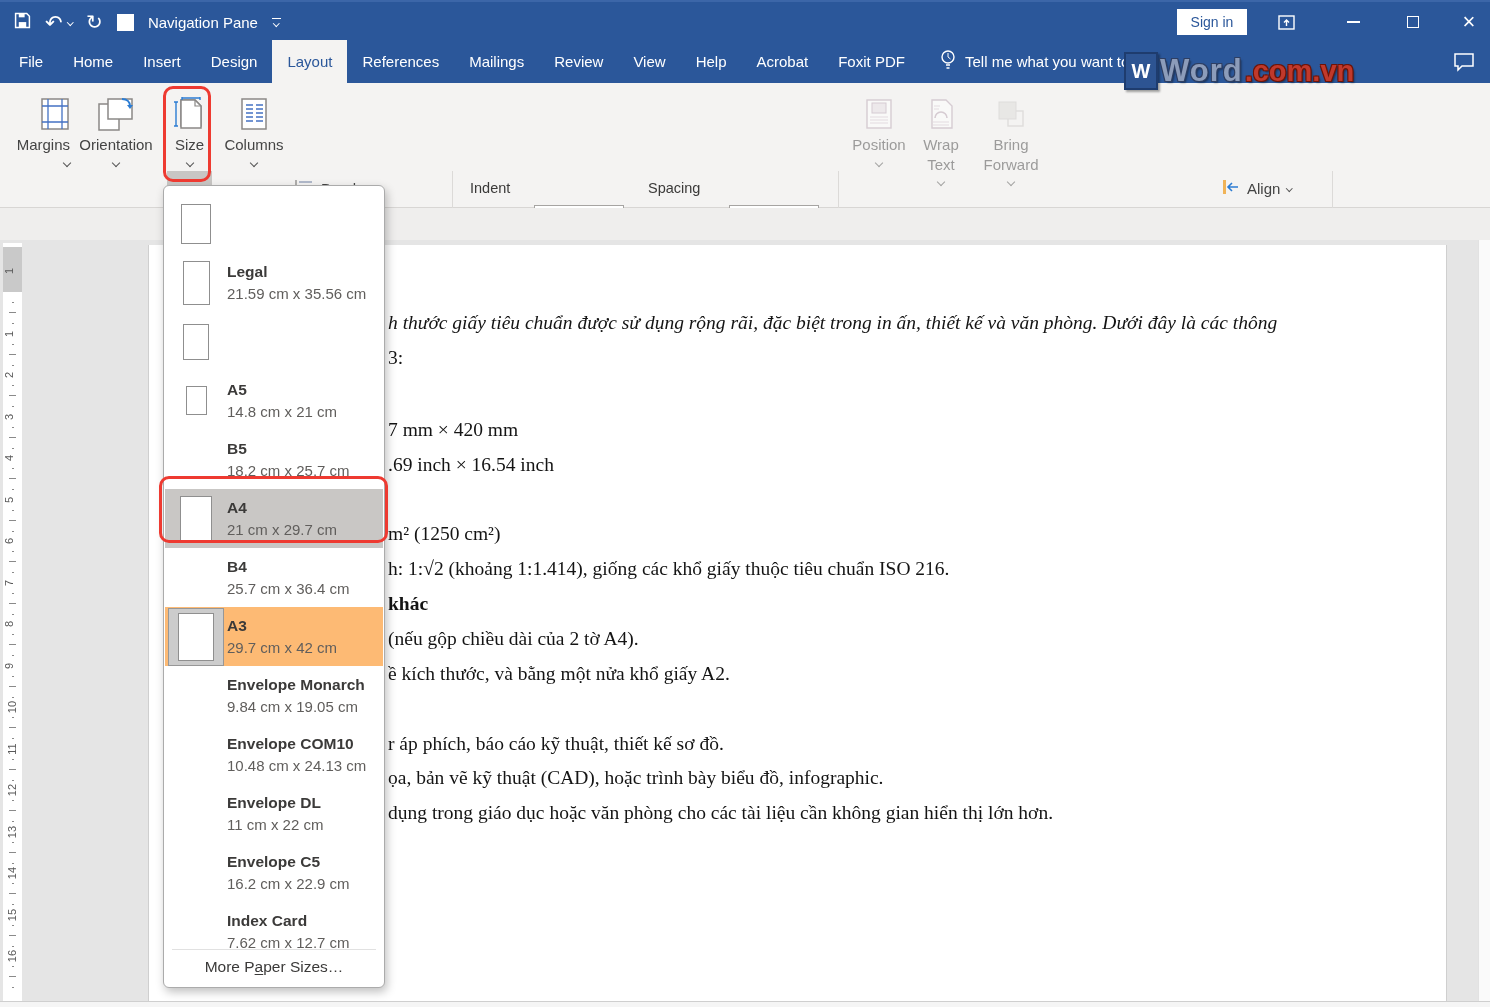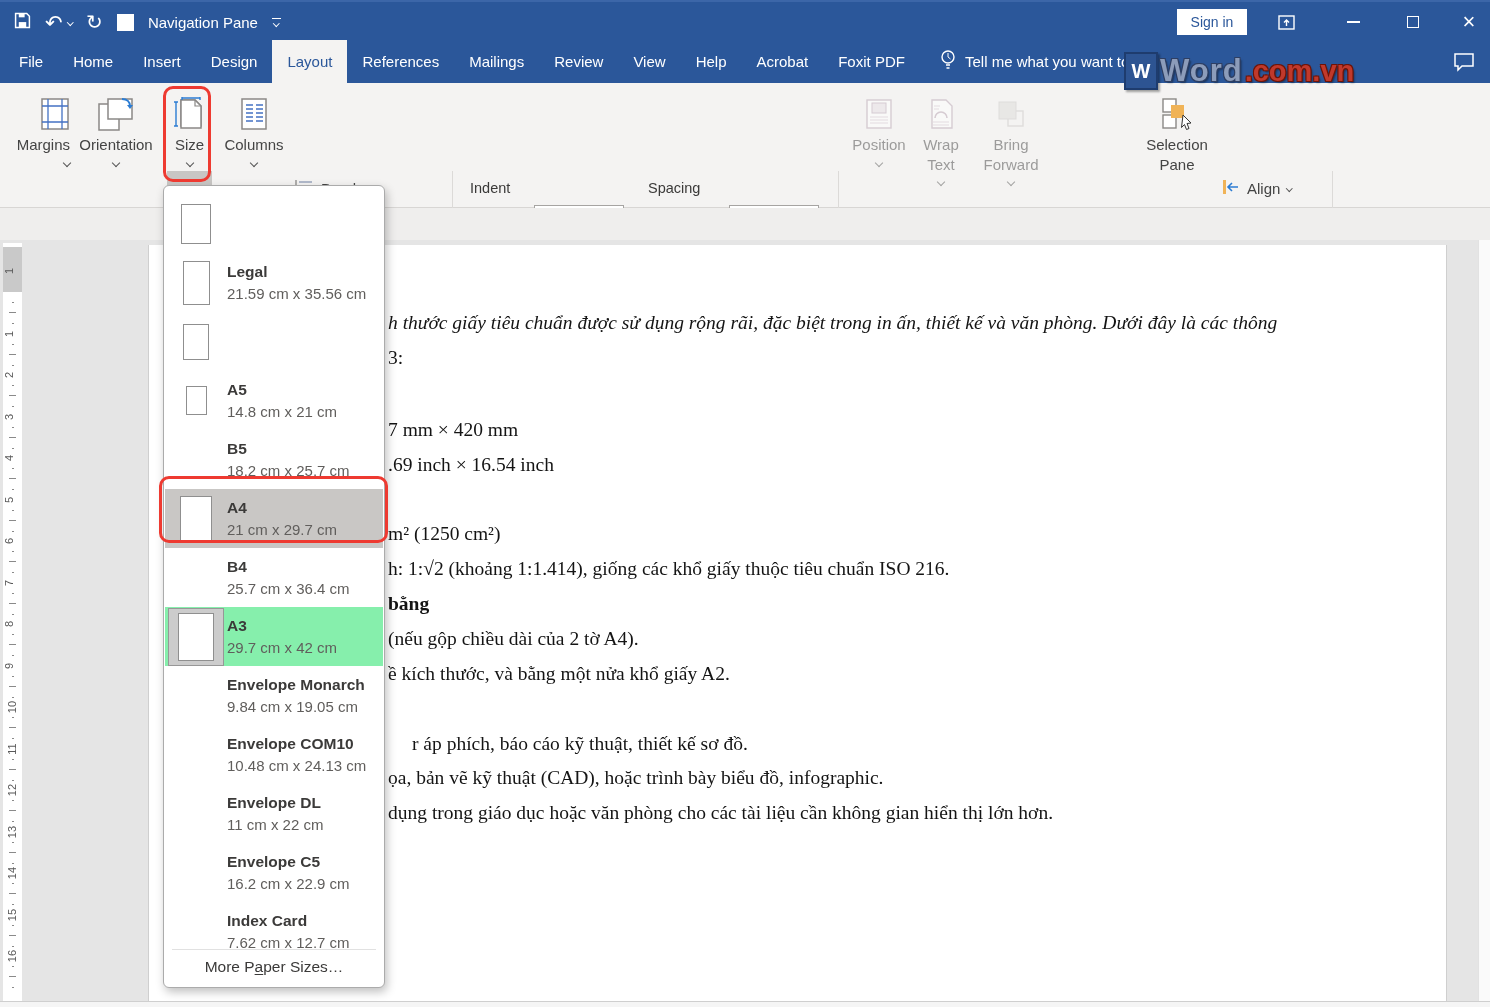--- a/index.html
+++ b/index.html
@@ -91,21 +91,21 @@
   
   .sizemenu{position:absolute;left:163px;top:185px;width:222px;height:803px;background:#fff;border:1px solid #ababab;
             border-radius:6px;box-shadow:2px 4px 10px rgba(0,0,0,.25);z-index:40;}
   .mitem{position:absolute;left:1px;width:218px;height:59px;display:flex;align-items:center;cursor:pointer;}
   .mitem .iconcell{width:62px;display:flex;align-items:center;justify-content:center;flex:none;}
   .pageicon{background:#fff;border:1.5px solid #8f8f8f;}
   .iconbox{display:flex;align-items:center;justify-content:center;border:1px solid #979797;background:#cccccc;padding:4px 9px;}
   .mtext .nm{font-size:15.5px;font-weight:bold;color:#3b3a39;line-height:1.45;}
   .mtext .dm{font-size:15px;color:#605e5c;line-height:1.4;}
   .mitem.hl-red{background:#c9c7c5;}
-  .mitem.hl-sel{background:#86efac;}
+  .mitem.hl-sel{background:#fdba74;}
   .msep{position:absolute;left:8px;width:204px;border-top:1px solid #e1e1e1;}
   .mmore{position:absolute;left:0;width:220px;text-align:center;font-size:15.5px;color:#3b3a39;cursor:pointer;}
   .mmore u{text-underline-offset:2px;}
 
   .annot{position:absolute;border:3px solid #ee3a31;border-radius:10px;z-index:50;pointer-events:none;}
 </style>
 </head>
 <body>
 
 <div class="app">
@@ -382,31 +382,20 @@
     </div>
     <div class="bigbtn disabled" style="left:972px;width:78px;">
       <span class="ic">
         <svg width="30" height="30" viewBox="0 0 30 30">
             <rect x="12" y="12" width="15" height="15" fill="none" stroke="#c9c7c5" stroke-width="1.4"></rect>
             <rect x="3" y="3" width="17" height="17" fill="#dedcda" stroke="#c9c7c5"></rect>
           </svg>
       </span>
       <span class="lbl">Bring Forward</span>
         <span class="chev"></span>
-    </div>
-    <div class="bigbtn" style="left:1142px;width:70px;">
-      <span class="ic">
-        <svg width="32" height="34" viewBox="0 0 32 34">
-            <rect x="2" y="2" width="13" height="13" fill="#fff" stroke="#8a8886" stroke-width="1.4"></rect>
-            <rect x="2" y="18" width="13" height="13" fill="#fff" stroke="#8a8886" stroke-width="1.4"></rect>
-            <rect x="10" y="8" width="13" height="13" fill="#f0b357"></rect>
-            <path d="M22 18l8 8-4 .5 2 5-2.5 1-2-5-3 3z" fill="#fff" stroke="#333" stroke-width="1"></path>
-          </svg>
-      </span>
-      <span class="lbl">Selection Pane</span>
     </div>
 
     <div class="flyrow" style="left:1222px;top:92px;">
       <span>
         <svg width="18" height="16" viewBox="0 0 18 16">
             <rect x="1" y="1" width="3" height="14" fill="#f0b357"></rect>
             <path d="M16 8H7M10 4l-4 4 4 4" fill="none" stroke="#2b7cd3" stroke-width="1.6"></path>
           </svg>
       </span>
       <span>Align</span>
@@ -639,24 +628,24 @@
         <div class="vdot" style="top: 744px;"></div>
       </div>
     <div class="page"></div>
     <div id="doc-text">
         <div class="docline" style="left: 388px; top: 72px; font-style: italic;">h thước giấy tiêu chuẩn được sử dụng rộng rãi, đặc biệt trong in ấn, thiết kế và văn phòng. Dưới đây là các thông</div>
         <div class="docline" style="left: 388px; top: 107px;">3:</div>
         <div class="docline" style="left: 388px; top: 179px;">7 mm × 420 mm</div>
         <div class="docline" style="left: 388px; top: 214px;">.69 inch × 16.54 inch</div>
         <div class="docline" style="left: 388px; top: 283px;">m² (1250 cm²)</div>
         <div class="docline" style="left: 388px; top: 318px;">h: 1:√2 (khoảng 1:1.414), giống các khổ giấy thuộc tiêu chuẩn ISO 216.</div>
-        <div class="docline bold" style="left: 388px; top: 353px;">bằng</div>
+        <div class="docline bold" style="left: 388px; top: 353px;">khác</div>
         <div class="docline" style="left: 388px; top: 388px;">(nếu gộp chiều dài của 2 tờ A4).</div>
         <div class="docline" style="left: 388px; top: 423px;">ề kích thước, và bằng một nửa khổ giấy A2.</div>
-        <div class="docline" style="left: 388px; top: 493px; margin-left: 24px;">r áp phích, báo cáo kỹ thuật, thiết kế sơ đồ.</div>
+        <div class="docline" style="left: 388px; top: 493px;">r áp phích, báo cáo kỹ thuật, thiết kế sơ đồ.</div>
         <div class="docline" style="left: 388px; top: 527px;">ọa, bản vẽ kỹ thuật (CAD), hoặc trình bày biểu đồ, infographic.</div>
         <div class="docline" style="left: 388px; top: 562px;">dụng trong giáo dục hoặc văn phòng cho các tài liệu cần không gian hiển thị lớn hơn.</div>
       </div>
     <div class="scrolltrack"></div>
   </div>
   <div class="statusstrip"></div>
 
   <div class="sizemenu">
     <div id="size-menu-items">
         <div class="mitem" style="top: 8px;">

